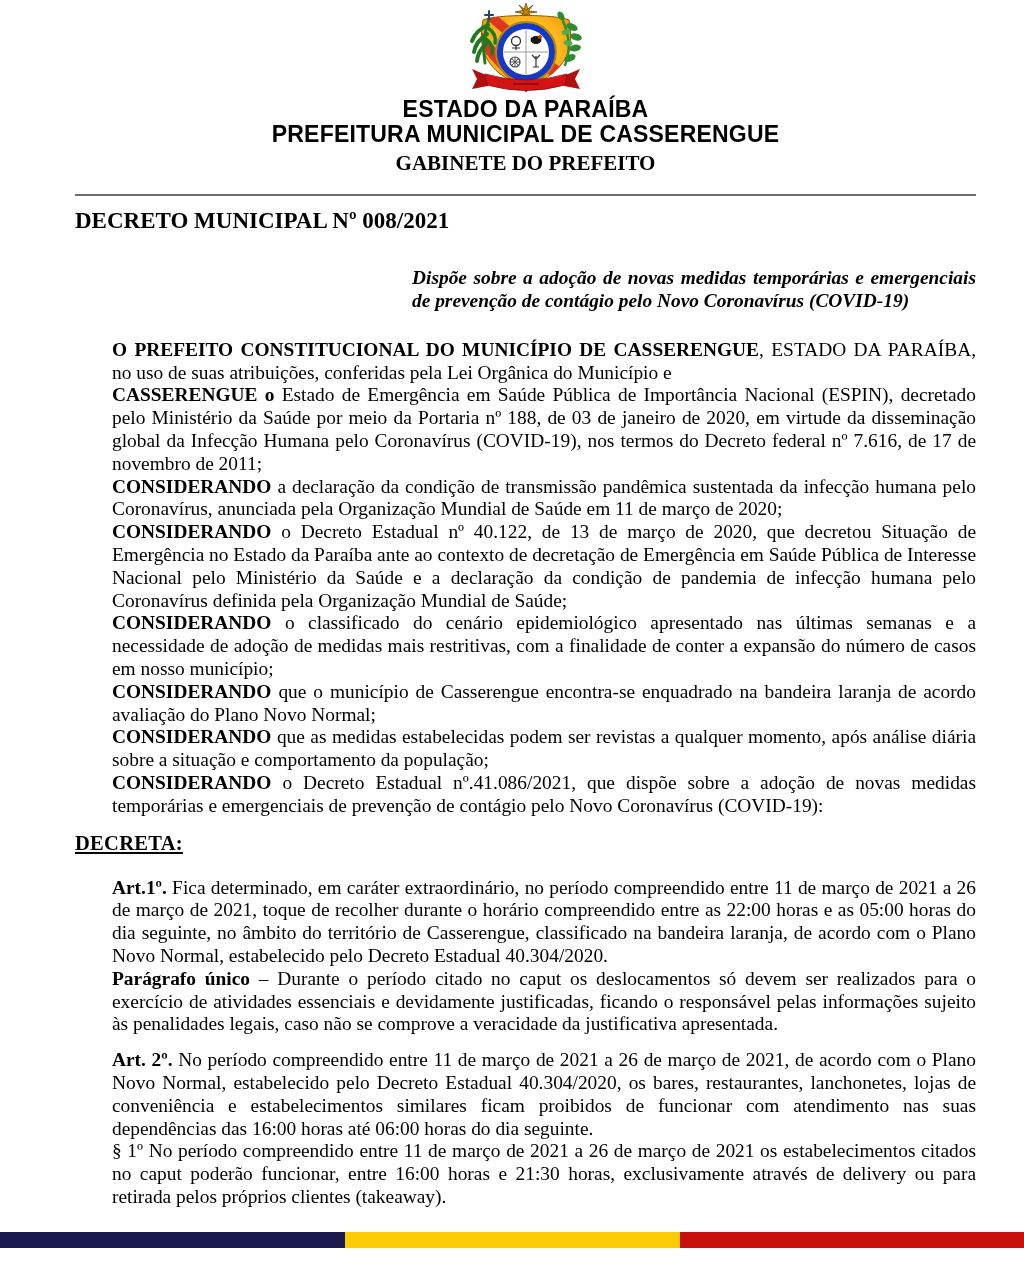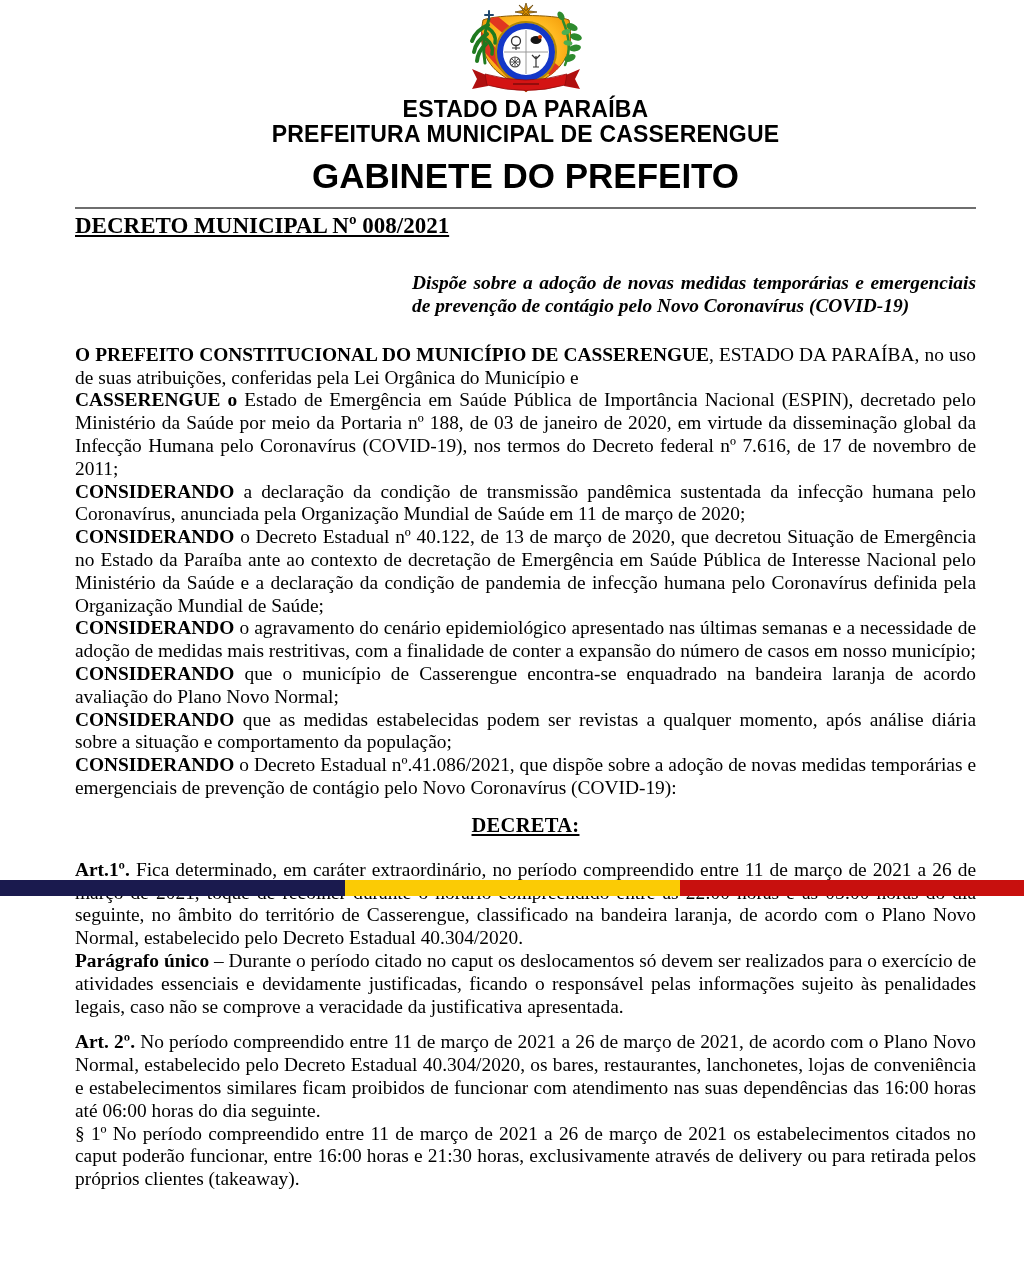--- a/index.html
+++ b/index.html
@@ -4,68 +4,67 @@
 <style>
   * { margin: 0; padding: 0; box-sizing: border-box; }
   html, body { width: 1024px; height: 1280px; background: #ffffff; overflow: hidden; }
   body {
     font-family: "Liberation Serif", serif;
     color: #000;
     position: relative;
   }
   .page {
     width: 1024px;
-    height: 896px;
+    height: 1248px;
     padding: 3px 48px 0 75px;
     position: relative;
   }
   .crest-wrap { text-align: center; margin: 0 auto 2px auto; height: 92px; }
   .hdr-sans {
     font-family: "Liberation Sans", sans-serif;
     font-weight: bold;
     font-size: 23px;
     line-height: 25px;
     text-align: center;
     letter-spacing: 0.2px;
   }
   .hdr-serif {
-    font-family: Liberation Sans, sans-serif;
+    font-family: Liberation Serif, serif;
     font-weight: bold;
-    font-size: 35px;
+    font-size: 21px;
     line-height: 28px;
     text-align: center;
-    margin-top: 15px;
+    margin-top: 2px;
   }
   .rule {
     border-top: 2px solid #6e6e6e;
     margin-top: 17px;
   }
   .decree-no {
     font-weight: bold;
     font-size: 23px;
     line-height: 26px;
-    margin-top: 4px;
-    text-decoration: underline;
+    margin-top: 12px;
   }
   .epigraph {
     margin: 32px 0 26px 337px;
     font-weight: bold;
     font-size: 19.4px;
     line-height: 23.4px;
     text-align: justify;
     font-style: italic;
   }
   .para {
     font-size: 19.4px;
     line-height: 22.8px;
     text-align: justify;
+    margin-left: 37px;
   }
   .b { font-weight: bold; }
   .decreta {
-    text-align: center;
     font-weight: bold;
     text-decoration: underline;
     font-size: 20.5px;
     line-height: 23px;
     margin: 14px 0 22px 0;
     letter-spacing: 0.3px;
   }
   .mb-gap { margin-bottom: 13px; }
   .footer-bar {
     position: absolute;
@@ -165,21 +164,21 @@
   <div class="rule"></div>
 
   <div class="decree-no">DECRETO MUNICIPAL Nº 008/2021</div>
 
   <p class="epigraph">Dispõe sobre a adoção de novas medidas temporárias e emergenciais de prevenção de contágio pelo Novo Coronavírus (COVID-19)</p>
 
   <p class="para"><span class="b">O PREFEITO CONSTITUCIONAL DO MUNICÍPIO DE CASSERENGUE</span><span>, ESTADO DA PARAÍBA, no uso de suas atribuições, conferidas pela Lei Orgânica do Município e</span></p>
   <p class="para"><span class="b">CASSERENGUE o</span><span> Estado de Emergência em Saúde Pública de Importância Nacional (ESPIN), decretado pelo Ministério da Saúde por meio da Portaria nº 188, de 03 de janeiro de 2020, em virtude da disseminação global da Infecção Humana pelo Coronavírus (COVID-19), nos termos do Decreto federal nº 7.616, de 17 de novembro de 2011;</span></p>
   <p class="para"><span class="b">CONSIDERANDO</span><span> a declaração da condição de transmissão pandêmica sustentada da infecção humana pelo Coronavírus, anunciada pela Organização Mundial de Saúde em 11 de março de 2020;</span></p>
   <p class="para"><span class="b">CONSIDERANDO</span><span> o Decreto Estadual nº 40.122, de 13 de março de 2020, que decretou Situação de Emergência no Estado da Paraíba ante ao contexto de decretação de Emergência em Saúde Pública de Interesse Nacional pelo Ministério da Saúde e a declaração da condição de pandemia de infecção humana pelo Coronavírus definida pela Organização Mundial de Saúde;</span></p>
-  <p class="para"><span class="b">CONSIDERANDO</span><span> o agravamento do cenário epidemiológico apresentado nas últimas semanas e a necessidade de adoção de medidas mais restritivas, com a finalidade de conter a expansão do número de casos em nosso município;</span></p>
+  <p class="para"><span class="b">CONSIDERANDO</span><span> o classificado do cenário epidemiológico apresentado nas últimas semanas e a necessidade de adoção de medidas mais restritivas, com a finalidade de conter a expansão do número de casos em nosso município;</span></p>
   <p class="para"><span class="b">CONSIDERANDO</span><span> que o município de Casserengue encontra-se enquadrado na bandeira laranja de acordo avaliação do Plano Novo Normal;</span></p>
   <p class="para"><span class="b">CONSIDERANDO</span><span> que as medidas estabelecidas podem ser revistas a qualquer momento, após análise diária sobre a situação e comportamento da população;</span></p>
   <p class="para"><span class="b">CONSIDERANDO</span><span> o Decreto Estadual nº.41.086/2021, que dispõe sobre a adoção de novas medidas temporárias e emergenciais de prevenção de contágio pelo Novo Coronavírus (COVID-19):</span></p>
 
   <div class="decreta">DECRETA:</div>
 
   <p class="para"><span class="b">Art.1º.</span><span> Fica determinado, em caráter extraordinário, no período compreendido entre 11 de março de 2021 a 26 de março de 2021, toque de recolher durante o horário compreendido entre as 22:00 horas e as 05:00 horas do dia seguinte, no âmbito do território de Casserengue, classificado na bandeira laranja, de acordo com o Plano Novo Normal, estabelecido pelo Decreto Estadual 40.304/2020.</span></p>
   <p class="para mb-gap"><span class="b">Parágrafo único</span><span> – Durante o período citado no caput os deslocamentos só devem ser realizados para o exercício de atividades essenciais e devidamente justificadas, ficando o responsável pelas informações sujeito às penalidades legais, caso não se comprove a veracidade da justificativa apresentada.</span></p>
   <p class="para"><span class="b">Art. 2º.</span><span> No período compreendido entre 11 de março de 2021 a 26 de março de 2021, de acordo com o Plano Novo Normal, estabelecido pelo Decreto Estadual 40.304/2020, os bares, restaurantes, lanchonetes, lojas de conveniência e estabelecimentos similares ficam proibidos de funcionar com atendimento nas suas dependências das 16:00 horas até 06:00 horas do dia seguinte.</span></p>
   <p class="para"><span class="b"></span><span>§ 1º No período compreendido entre 11 de março de 2021 a 26 de março de 2021 os estabelecimentos citados no caput poderão funcionar, entre 16:00 horas e 21:30 horas, exclusivamente através de delivery ou para retirada pelos próprios clientes (takeaway).</span></p>

